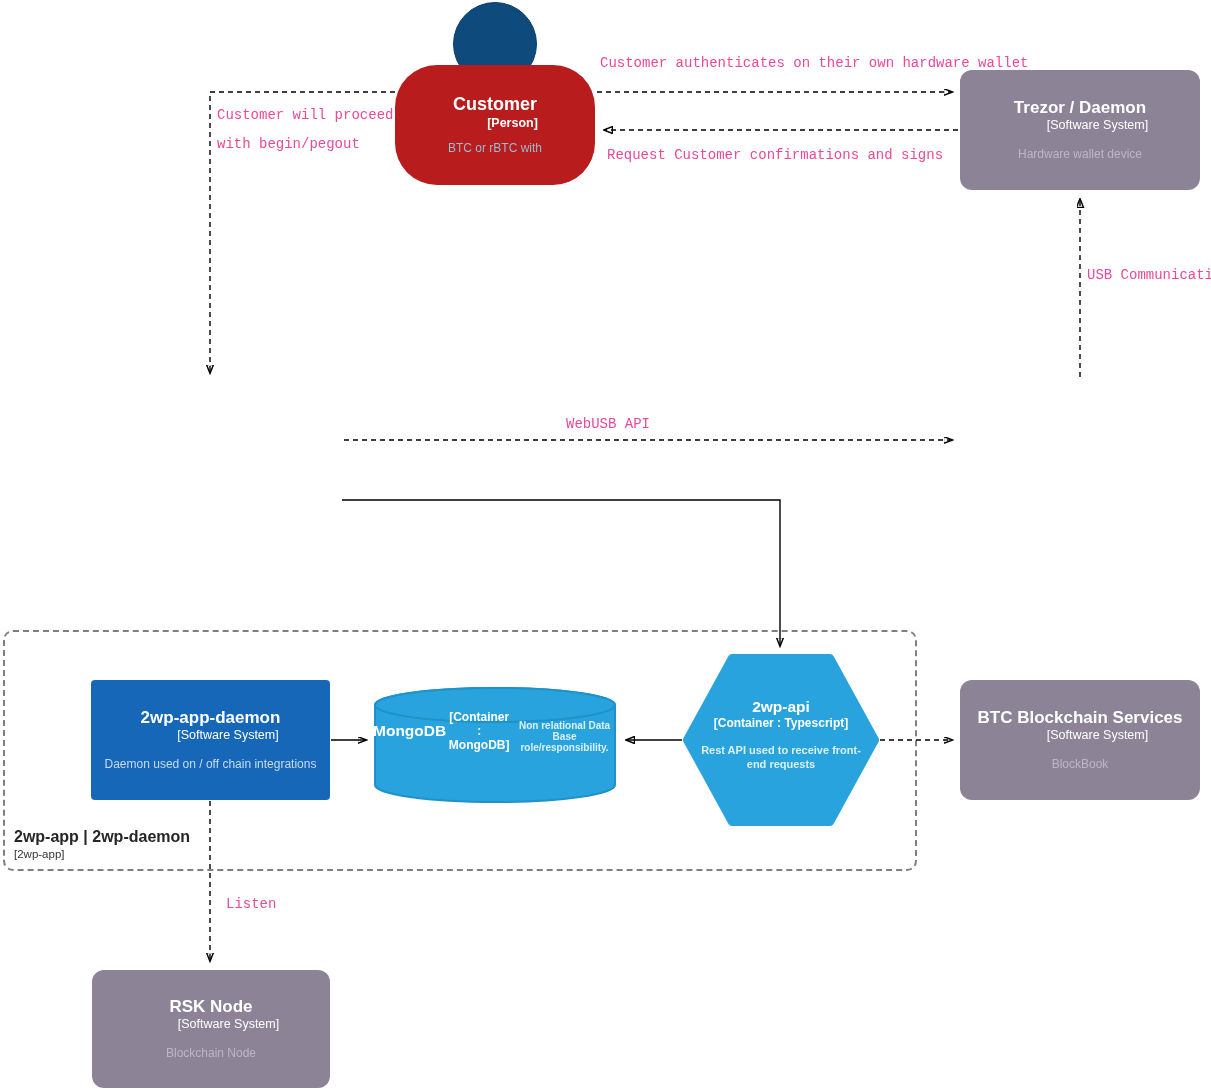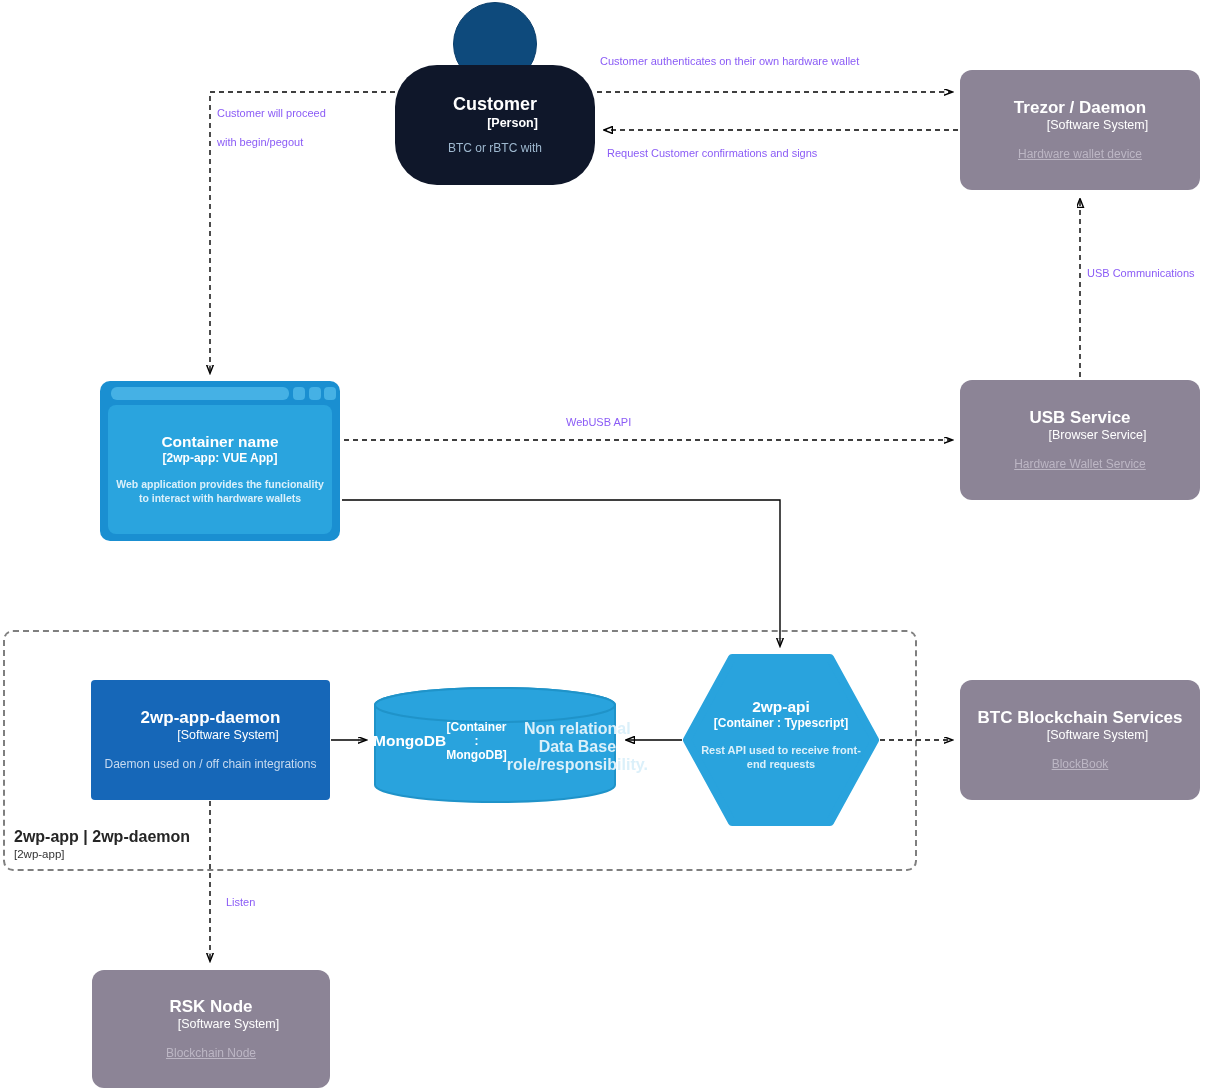--- a/index.html
+++ b/index.html
@@ -5,62 +5,62 @@
   html,body{margin:0;padding:0;background:#ffffff;}
   .canvas{
     position:relative;width:1211px;height:1091px;background:#ffffff;
     font-family:"Liberation Sans",sans-serif;overflow:hidden;
   }
   
   svg.edges{position:absolute;left:0;top:0;z-index:5;pointer-events:none;}
   svg.edges path{fill:none;stroke:#000;stroke-width:1.4;}
   svg.edges path.dashed{stroke-dasharray:5 4;}
   
-  .edge-label{position:absolute;z-index:6;font-size:11px;color:#8b5cf6;white-space:nowrap;}
+  .edge-label{position:absolute;z-index:6;font-size:14px;color:#ec4899;white-space:nowrap;font-family:Liberation Mono, monospace;}
   
   .boundary{
     position:absolute;left:3px;top:630px;width:914px;height:241px;
     border:2px dashed #7f7f7f;border-radius:10px;z-index:1;box-sizing:border-box;
   }
   .boundary-title{position:absolute;left:9px;top:196px;font-size:16px;font-weight:bold;color:#262626;white-space:nowrap;}
   .boundary-subtitle{position:absolute;left:9px;top:216px;font-size:11.5px;color:#333;white-space:nowrap;}
   
   .node{position:absolute;z-index:2;display:flex;flex-direction:column;align-items:center;justify-content:center;text-align:center;color:#fff;box-sizing:border-box;}
   .node .title{font-weight:bold;font-size:17px;line-height:1.15;}
   .node .subtitle{font-size:12.5px;line-height:1.3;padding-left:35px;}
   .node .desc{font-size:12px;margin-top:14px;line-height:1.25;}
   
   .person-head{position:absolute;left:453px;top:2px;width:84px;height:84px;border-radius:50%;
     background:#0e4a7c;border:1px solid #0a3e6b;z-index:2;box-sizing:border-box;}
-  .person-body{left:395px;top:65px;width:200px;height:120px;background:#0f172a;border-radius:42px;z-index:3;}
+  .person-body{left:395px;top:65px;width:200px;height:120px;background:#b91c1c;border-radius:42px;z-index:3;}
   .person-body .title{font-size:18px;}
   .person-body .subtitle{font-weight:bold;}
   .person-body .desc{color:#9eb8cf;margin-top:10px;}
   
   .sysbox{background:#8c8496;border-radius:12px;width:240px;height:120px;}
-  .sysbox .desc{color:#bcb6c4;text-decoration:underline;}
+  .sysbox .desc{color:#bcb6c4;}
   
   .daemonbox{left:91px;top:680px;width:239px;height:120px;background:#1667b8;border-radius:4px;}
   .daemonbox .desc{color:#c7daf0;}
   
   .browser{position:absolute;left:100px;top:381px;width:240px;height:160px;background:#1a8fd1;border-radius:10px;z-index:2;}
   .browser .addr{position:absolute;left:11px;top:6px;width:178px;height:13px;border-radius:6px;background:#45b1e5;}
   .browser .wbtn{position:absolute;top:6px;width:12px;height:13px;border-radius:4px;background:#45b1e5;}
   .browser .wbtn.b1{left:193px;} .browser .wbtn.b2{left:209px;} .browser .wbtn.b3{left:224px;}
   .browser .panel{position:absolute;left:8px;top:24px;width:224px;height:129px;background:#2aa4de;border-radius:8px;
     display:flex;flex-direction:column;align-items:center;justify-content:center;text-align:center;color:#fff;padding:0 2px;box-sizing:border-box;}
   .browser .title{font-weight:bold;font-size:15.5px;}
   .browser .subtitle{font-weight:bold;font-size:12px;}
   .browser .desc{font-weight:bold;font-size:10.5px;color:#dbf0fa;margin-top:13px;line-height:1.3;}
   
   .mongo{position:absolute;left:373px;top:686px;width:244px;height:118px;z-index:2;}
   .mongo .txt{position:absolute;left:0;top:22px;width:100%;display:flex;flex-direction:row;align-items:center;text-align:center;color:#fff;}
   .mongo .title{font-weight:bold;font-size:15.5px;}
   .mongo .subtitle{font-weight:bold;font-size:12px;}
-  .mongo .desc{font-weight:bold;font-size:16px;color:#dbf0fa;margin-top:12px;}
+  .mongo .desc{font-weight:bold;font-size:10px;color:#dbf0fa;margin-top:12px;}
   
   .hex{position:absolute;left:683px;top:654px;width:196px;height:172px;z-index:2;}
   .hex .txt{position:absolute;left:0;top:44px;width:100%;display:flex;flex-direction:column;align-items:center;text-align:center;color:#fff;padding:0 18px;box-sizing:border-box;}
   .hex .title{font-weight:bold;font-size:15.5px;}
   .hex .subtitle{font-weight:bold;font-size:12px;}
   .hex .desc{font-weight:bold;font-size:11px;color:#dbf0fa;margin-top:13px;line-height:1.3;}
 </style>
 </head>
 <body>
 
@@ -77,37 +77,21 @@
     <div class="subtitle">[Person]</div>
     <div class="desc">BTC or rBTC with</div>
   </div>
 
   <div class="node sysbox" style="left:960px;top:70px;">
     <div class="title">Trezor / Daemon</div>
     <div class="subtitle">[Software System]</div>
     <div class="desc">Hardware wallet device</div>
   </div>
 
-  <div class="browser">
-    <div class="addr"></div>
-    <div class="wbtn b1"></div>
-    <div class="wbtn b2"></div>
-    <div class="wbtn b3"></div>
-    <div class="panel">
-      <div class="title">Container name</div>
-      <div class="subtitle">[2wp-app: VUE App]</div>
-      <div class="desc">Web application provides the funcionality to interact with hardware wallets</div>
-    </div>
-  </div>
 
-  <div class="node sysbox" style="left:960px;top:380px;">
-    <div class="title">USB Service</div>
-    <div class="subtitle">[Browser Service]</div>
-    <div class="desc">Hardware Wallet Service</div>
-  </div>
 
   <div class="node daemonbox">
     <div class="title">2wp-app-daemon</div>
     <div class="subtitle">[Software System]</div>
     <div class="desc">Daemon used on / off chain integrations</div>
   </div>
 
   <div class="mongo">
     <svg width="244" height="118" viewBox="0 0 244 118">
       <path d="M2,19 A120,17 0 0 1 242,19 L242,99 A120,17 0 0 1 2,99 Z" fill="#29a3dd" stroke="#1f93c9" stroke-width="2"></path>

